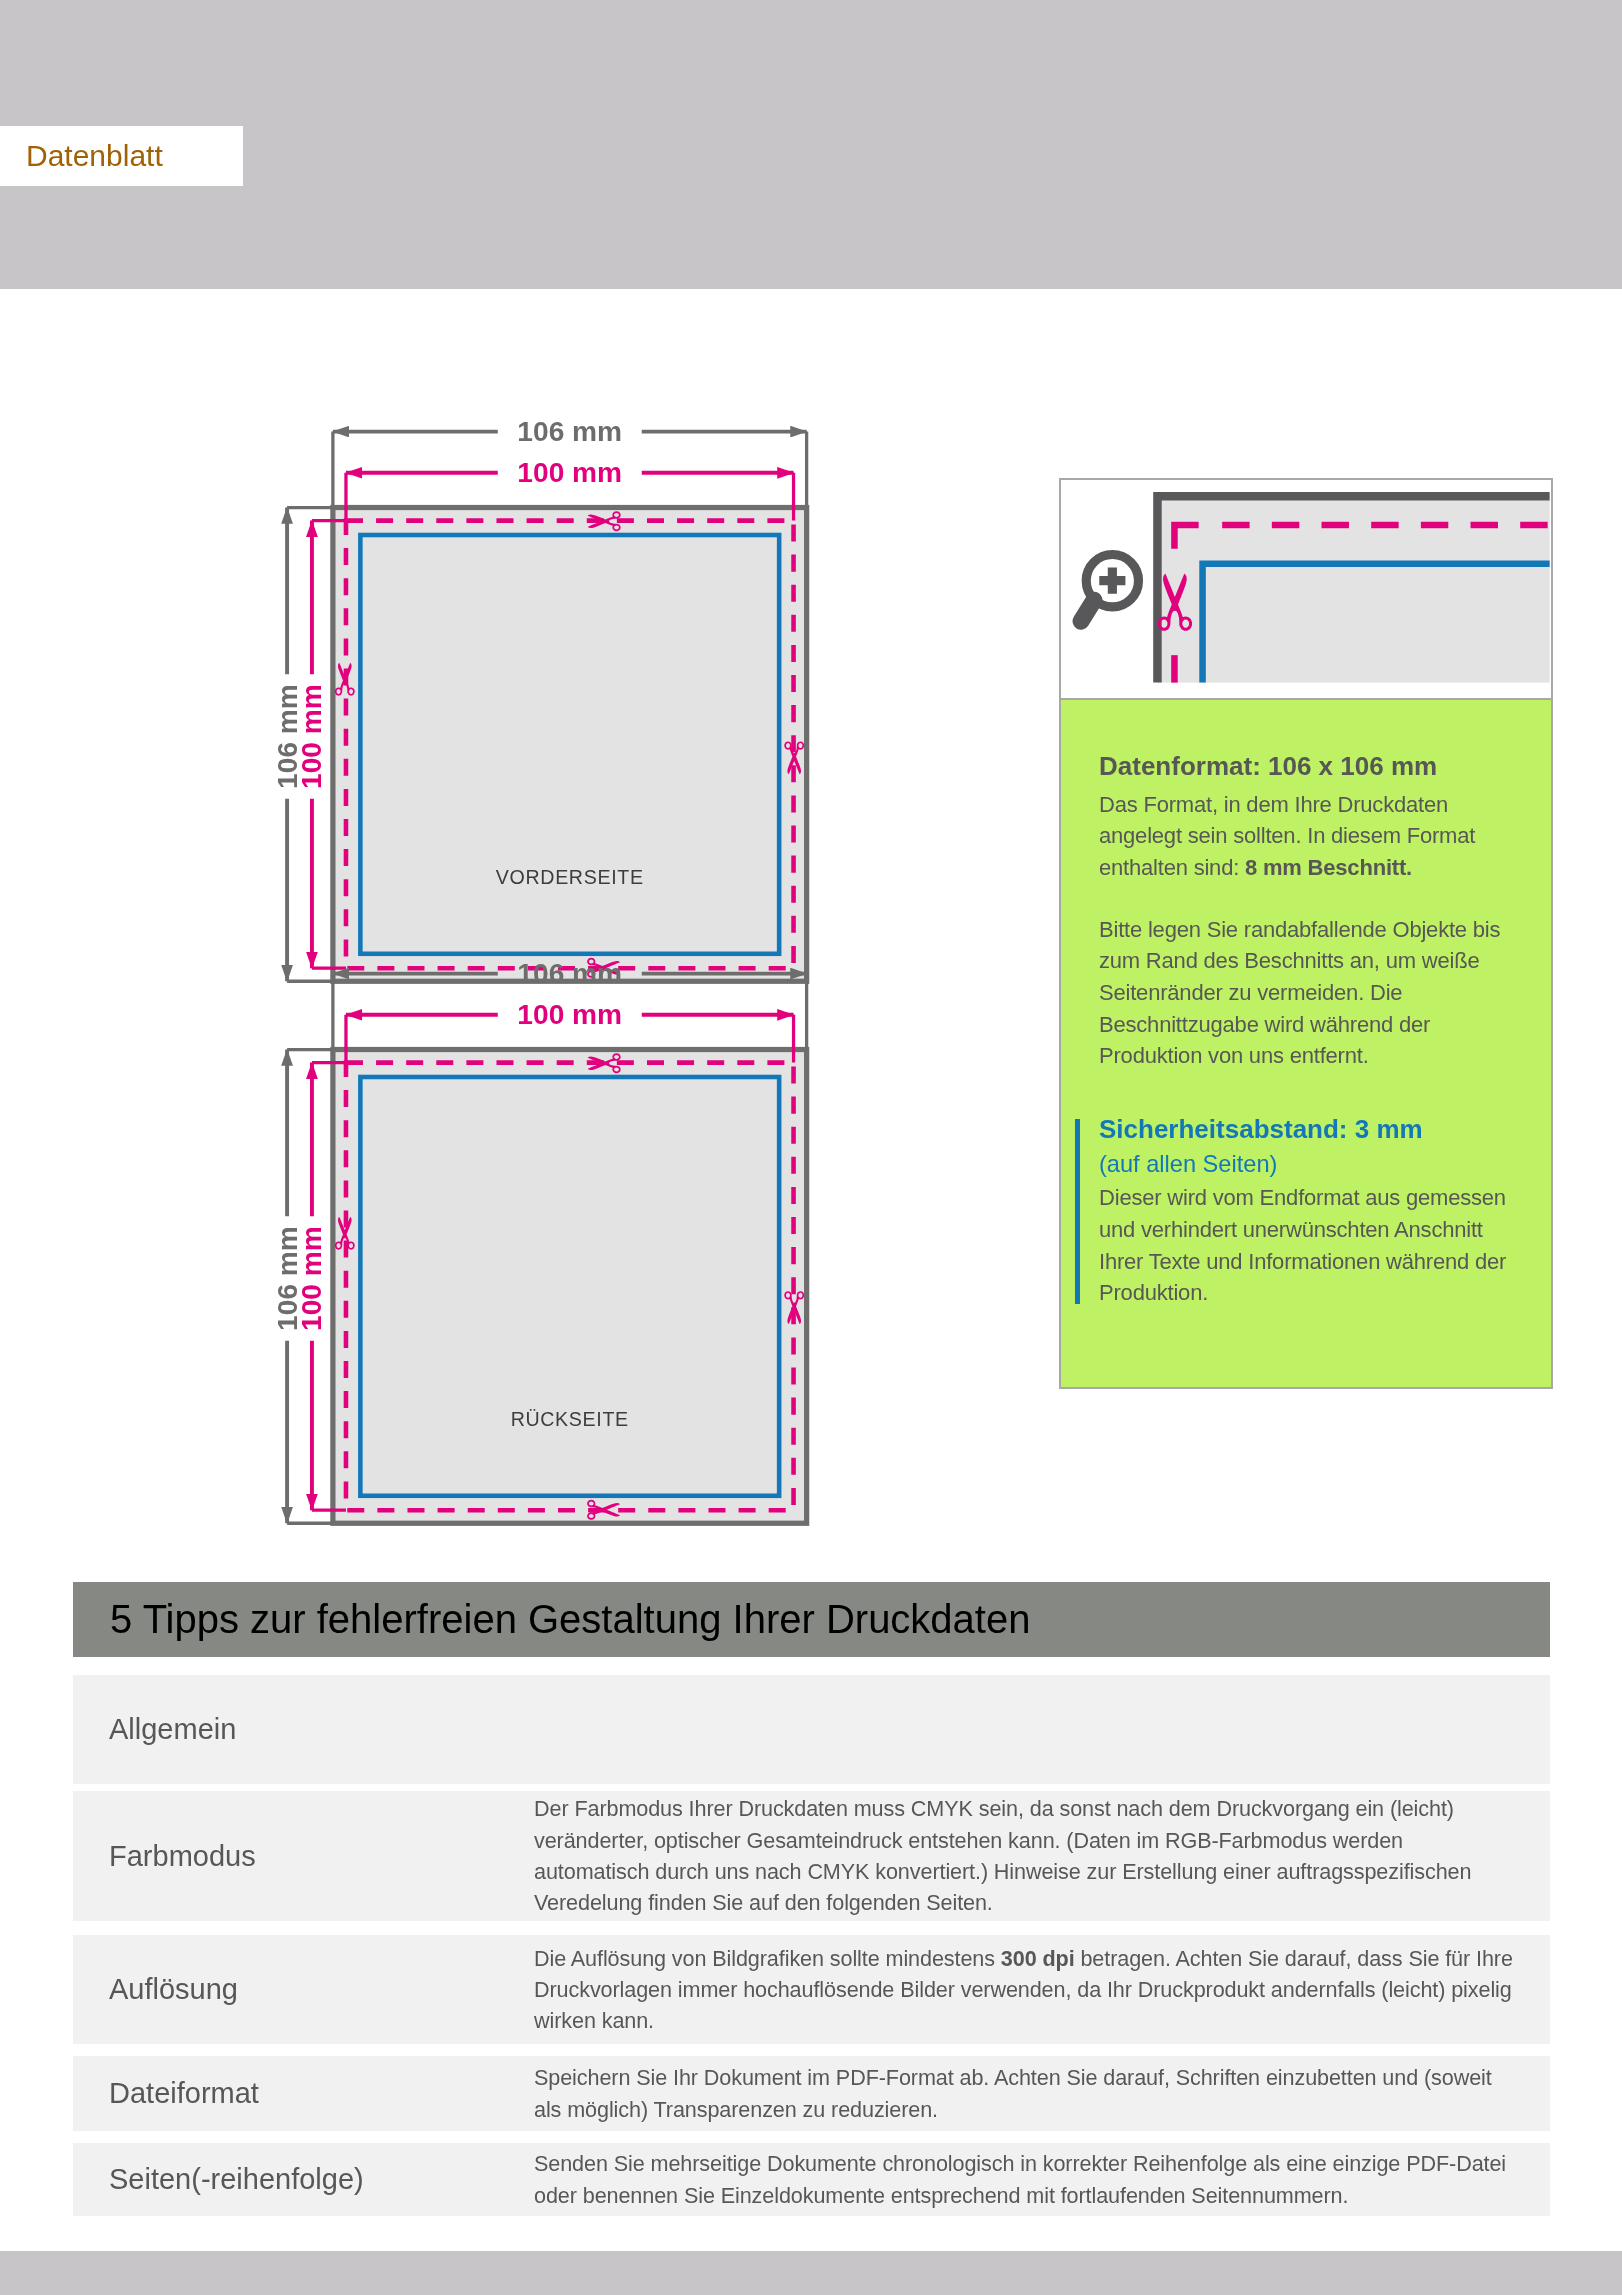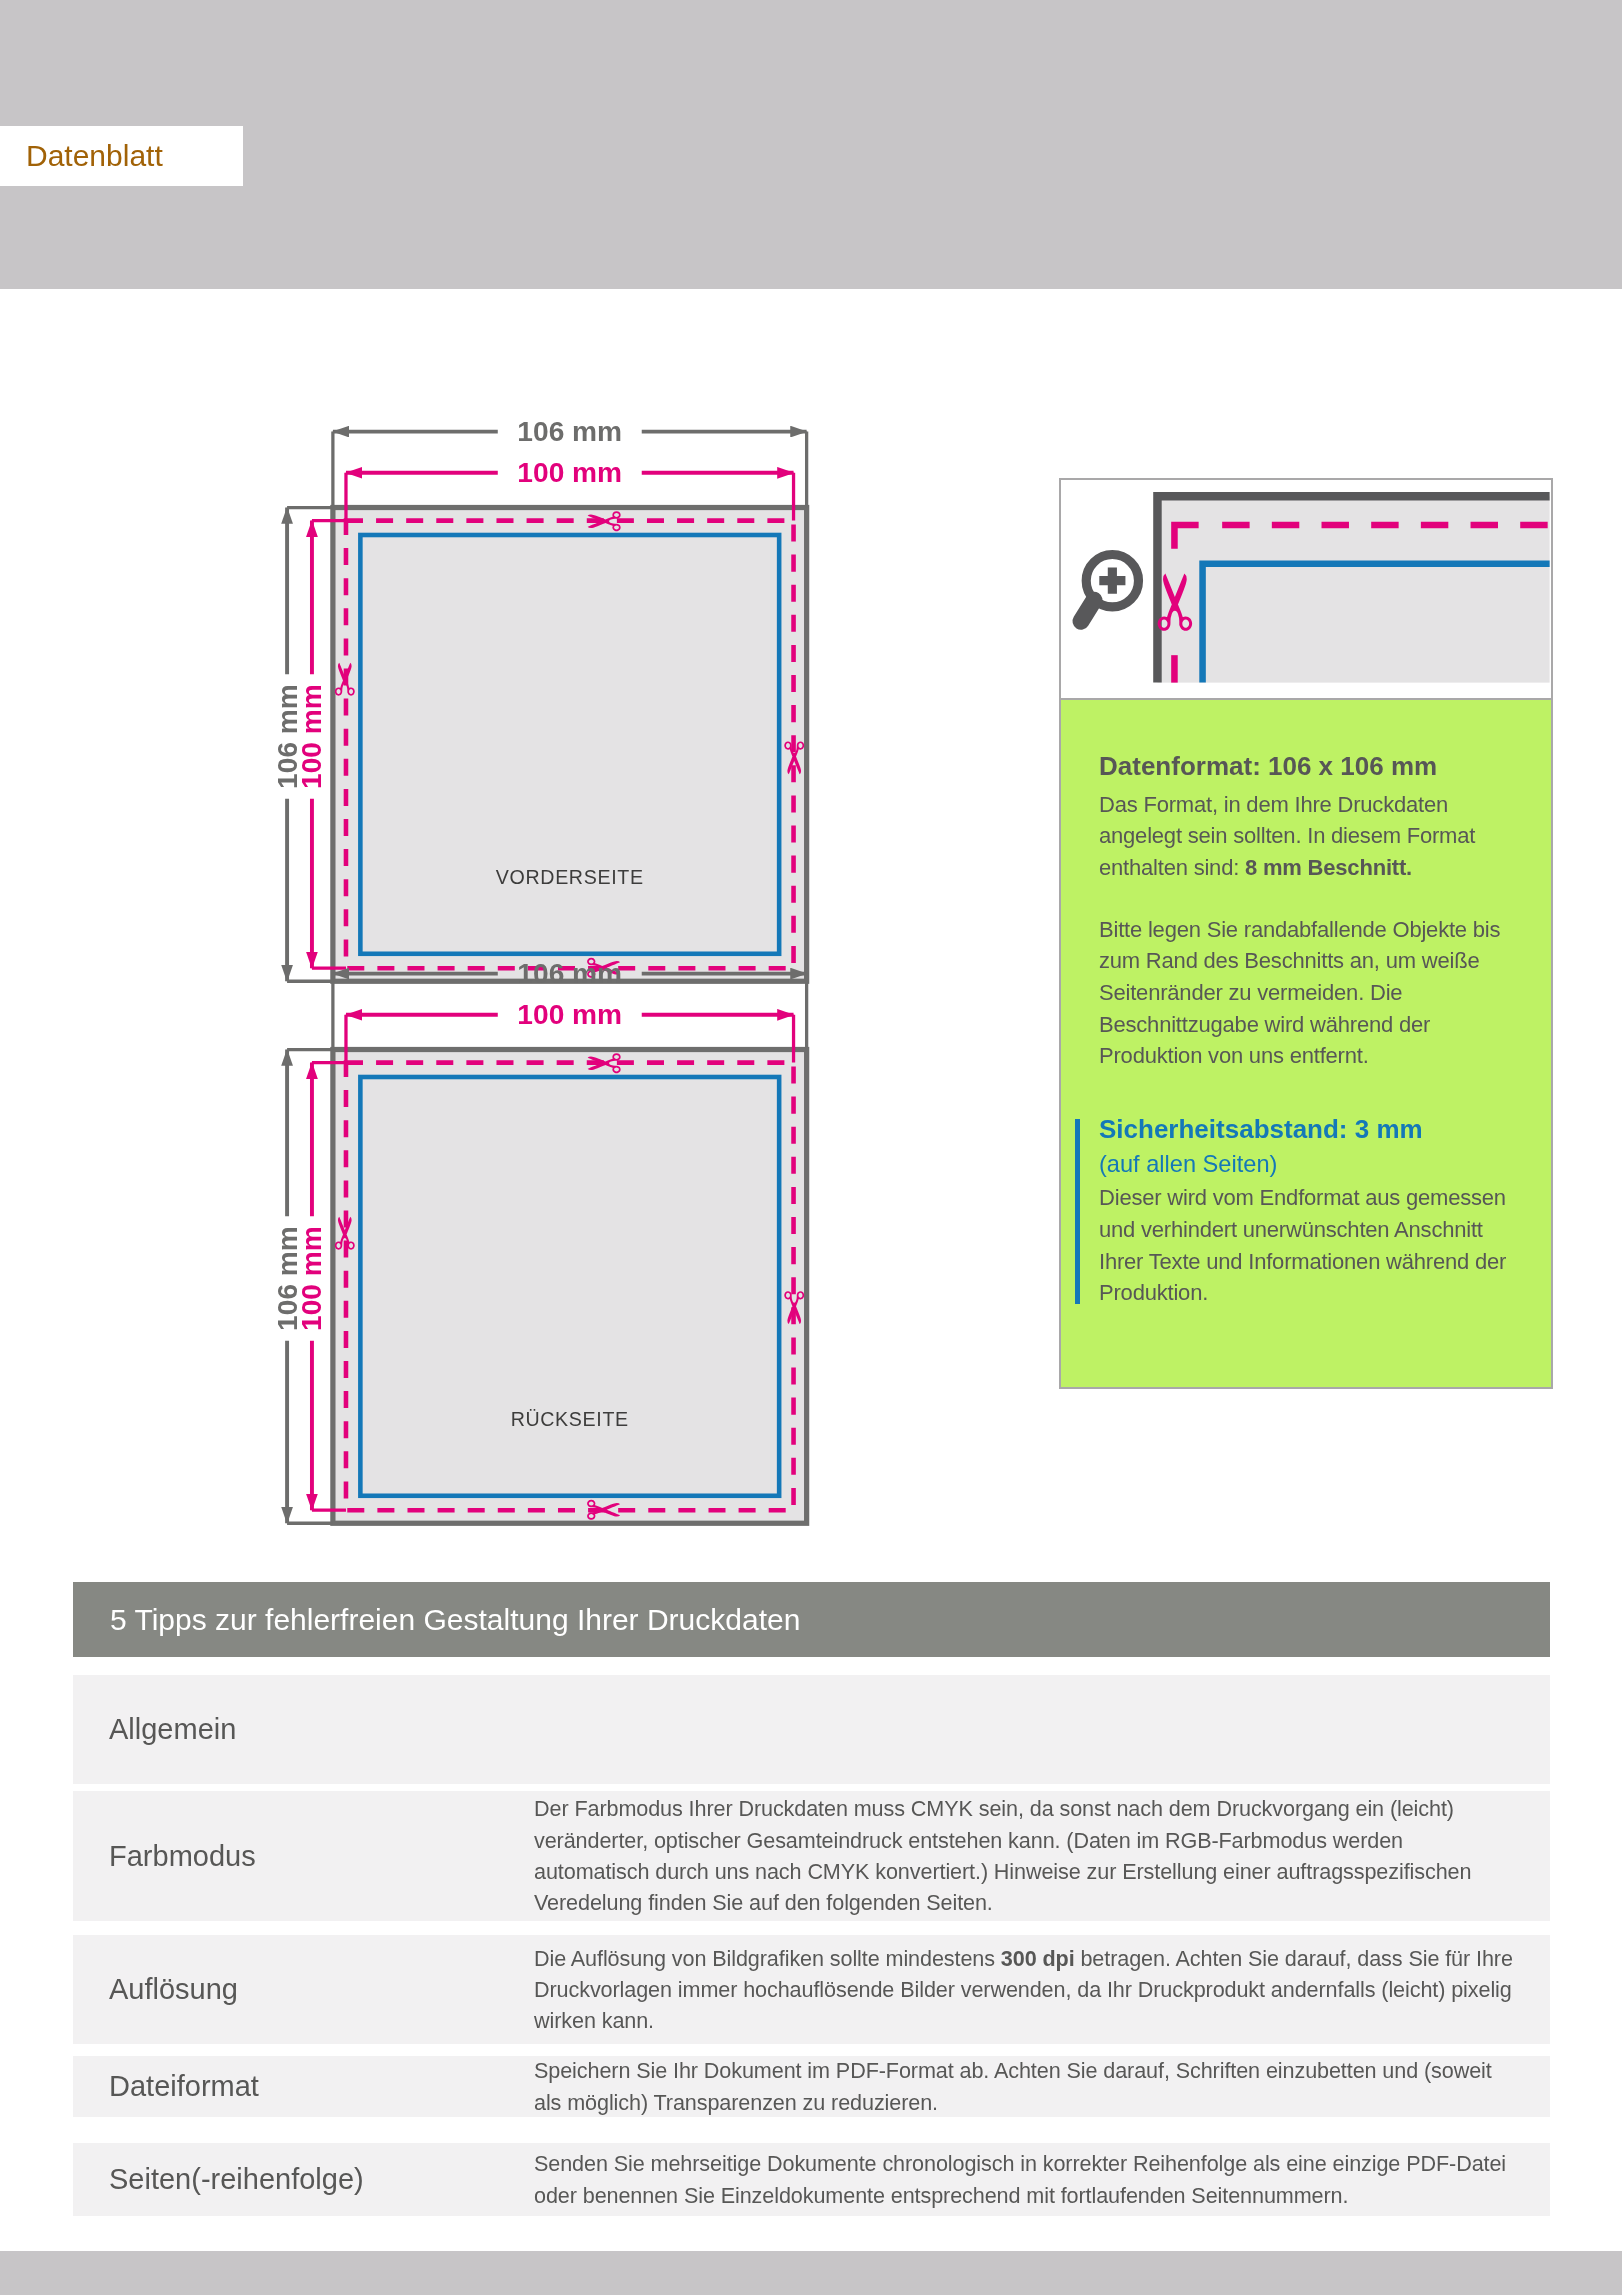--- a/index.html
+++ b/index.html
@@ -42,28 +42,28 @@
   .info-p{font-size:22px;line-height:1.44;color:#575756;margin:0;letter-spacing:-0.2px;}
   .info-section{position:relative;}
   .mt{margin-top:30px;}
   .mt-lg{margin-top:42px;}
   .rule{position:absolute;left:-23.6px;top:5.2px;bottom:5.2px;width:4.6px;}
   .rule.dashed-m{background:repeating-linear-gradient(to bottom,#e2017c 0 17px,transparent 17px 30px);}
   .rule.solid-b{background:#1478b8;}
 
   
   #tips-header{left:73px;top:1582px;width:1477px;height:75px;background:#868883;display:flex;align-items:center;}
-  #tips-header span{color:#ffffff;font-size:30px;padding-left:37px;}
+  #tips-header span{color:#000000;font-size:40px;padding-left:37px;}
   .tip-row{left:73px;width:1477px;background:#f2f1f2;display:flex;align-items:center;box-sizing:border-box;}
   .tip-label{width:461px;padding-left:36px;box-sizing:border-box;font-size:29px;color:#575756;flex:none;}
   .tip-text{flex:1;padding-right:31px;font-size:21.6px;line-height:1.45;color:#575756;letter-spacing:-0.1px;}
   #row-0{top:1675px;height:109px;}
   #row-1{top:1791px;height:130px;}
   #row-2{top:1935px;height:109px;}
-  #row-3{top:2056px;height:61px;}
+  #row-3{top:2056px;height:75px;}
   #row-4{top:2143px;height:73px;}
 
   #band-footer{left:0;top:2251px;width:1623px;height:44px;background:#c7c5c7;}
 </style>
 </head>
 <body>
 
 <div id="page">
 
   <div id="band-light" class="abs"></div>

